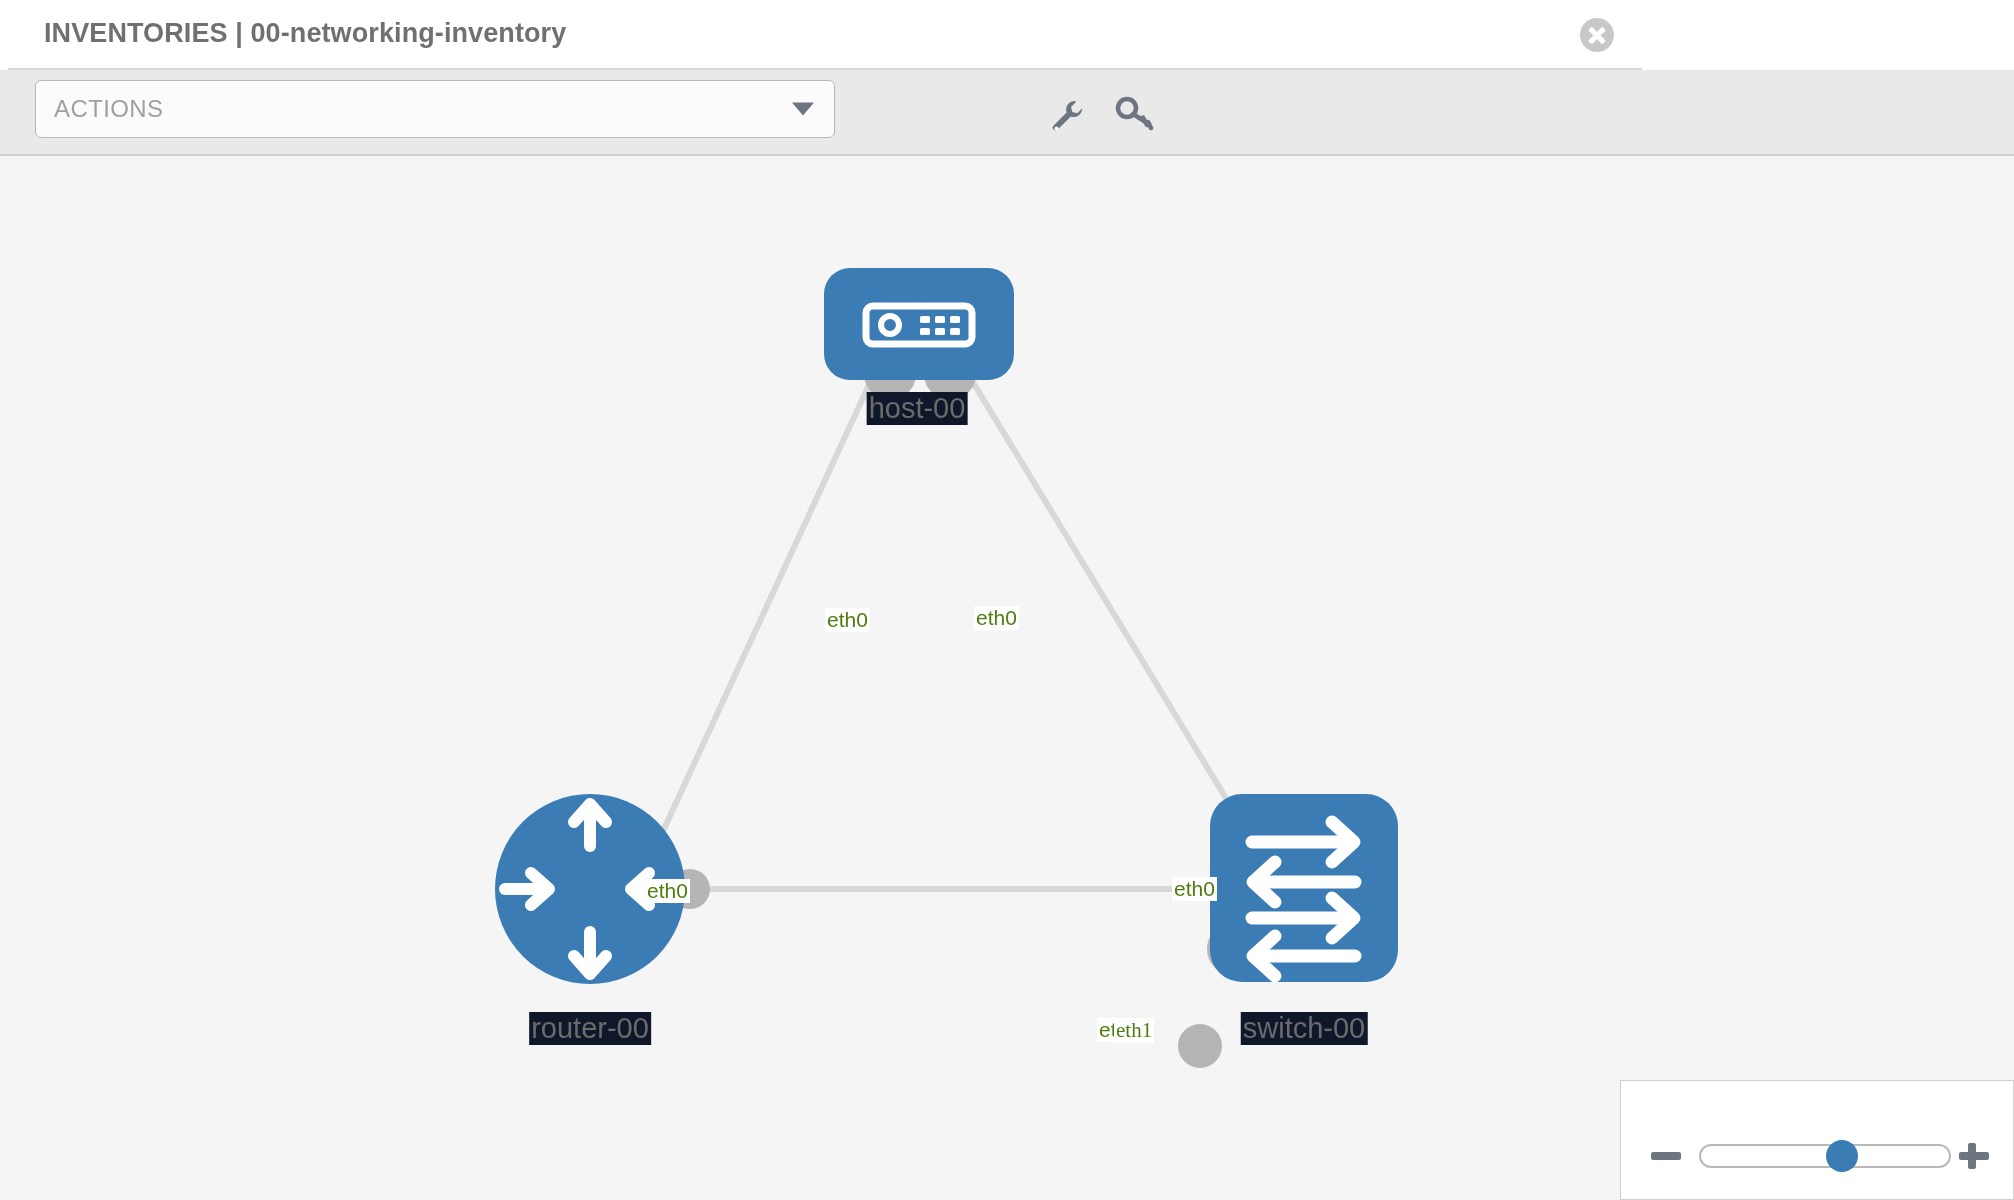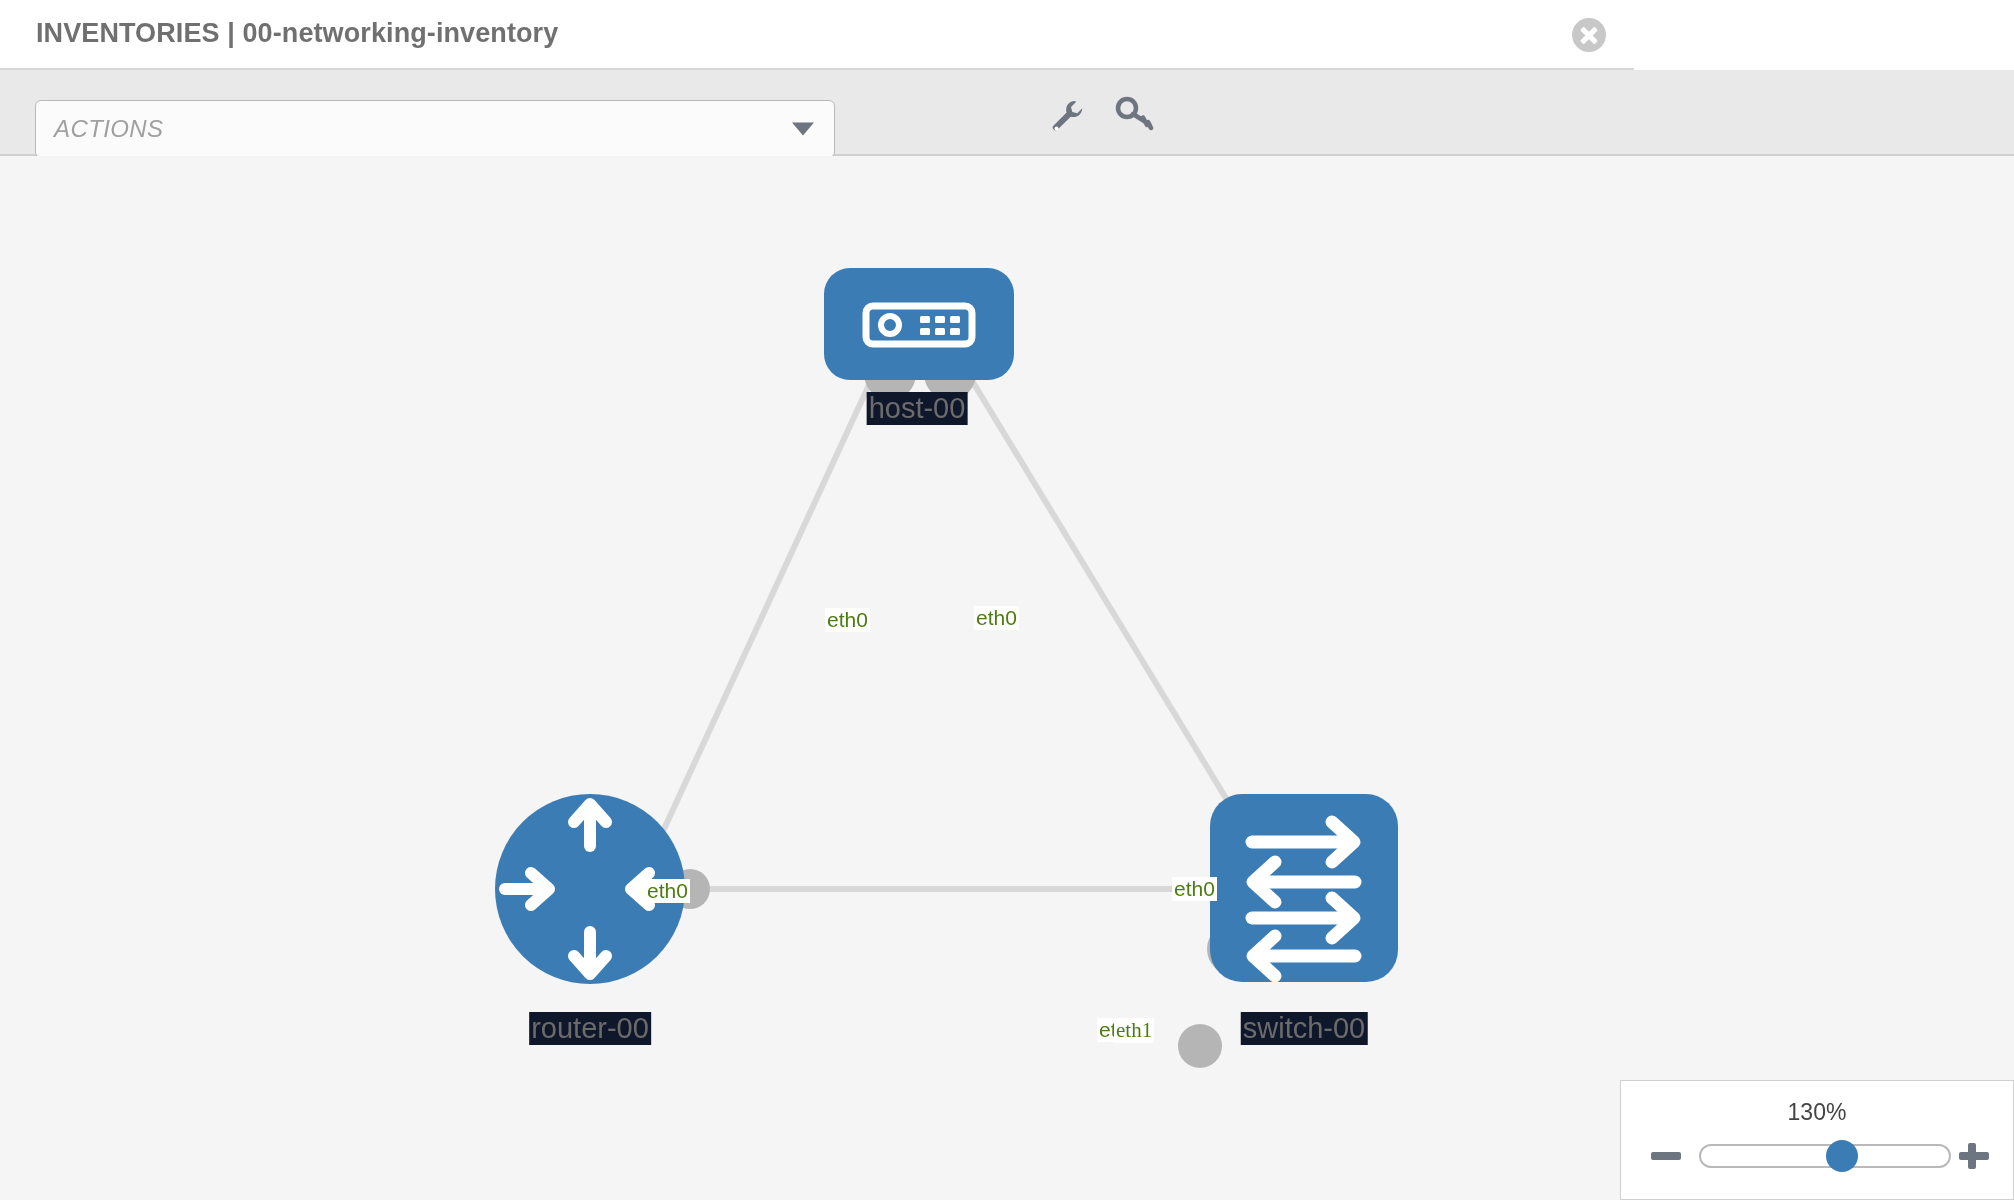--- a/index.html
+++ b/index.html
@@ -15,21 +15,21 @@
   #app {
     position: relative;
     width: 2014px;
     height: 1200px;
     background: #ffffff;
   }
 
   
   .header {
     position: absolute;
-    left: 0;
+    left: 8px;
     top: 0;
     width: 1634px;
     height: 70px;
     background: #ffffff;
     border-bottom: 2px solid #d7d7d7;
     box-sizing: border-box;
     padding-left: 36px;
   }
   .header-title {
     position: absolute;
@@ -100,24 +100,23 @@
     transform: translateY(-50%);
     width: 0;
     height: 0;
     border-left: 11px solid transparent;
     border-right: 11px solid transparent;
     border-top: 13px solid #6d7580;
   }
 
   #actions-select {
     left: 35px;
-    top: 30px;
+    top: 10px;
     width: 800px;
     height: 58px;
-    font-style: italic;
   }
   #search-select {
     left: 1180px;
     top: 14px;
     width: 800px;
     height: 58px;
     background: #ffffff;
   }
 
   .tool-icon {
@@ -357,21 +356,20 @@
 
     <div class="iface-label" style="left:825px; top:452px;">eth0</div>
     <div class="iface-label" style="left:974px; top:450px;">eth0</div>
     <div class="iface-label" style="left:645px; top:723px;">eth0</div>
     <div class="iface-label" style="left:1172px; top:721px;">eth0</div>
     <div class="iface-label" style="left:1097px; top:862px;">eth0</div>
     <div class="iface-label" style="left:1114px; top:862px;font-family:Liberation Serif, serif;">eth1</div>
   </div>
 
   <div class="zoom-panel">
-    <div class="zoom-pct">130%</div>
 
     <div class="zoom-row">
       <div class="zoom-minus">
         <div class="bar-h"></div>
       </div>
 
       <div class="zoom-track">
         <div class="zoom-thumb" style="left: 57%;"></div>
       </div>
 

